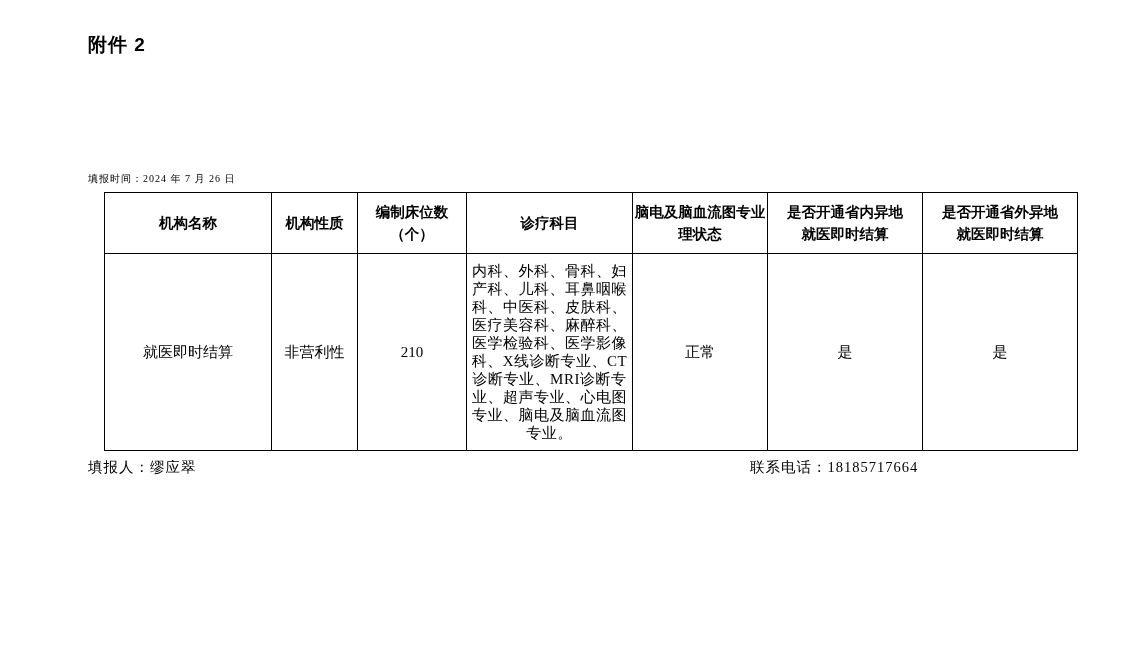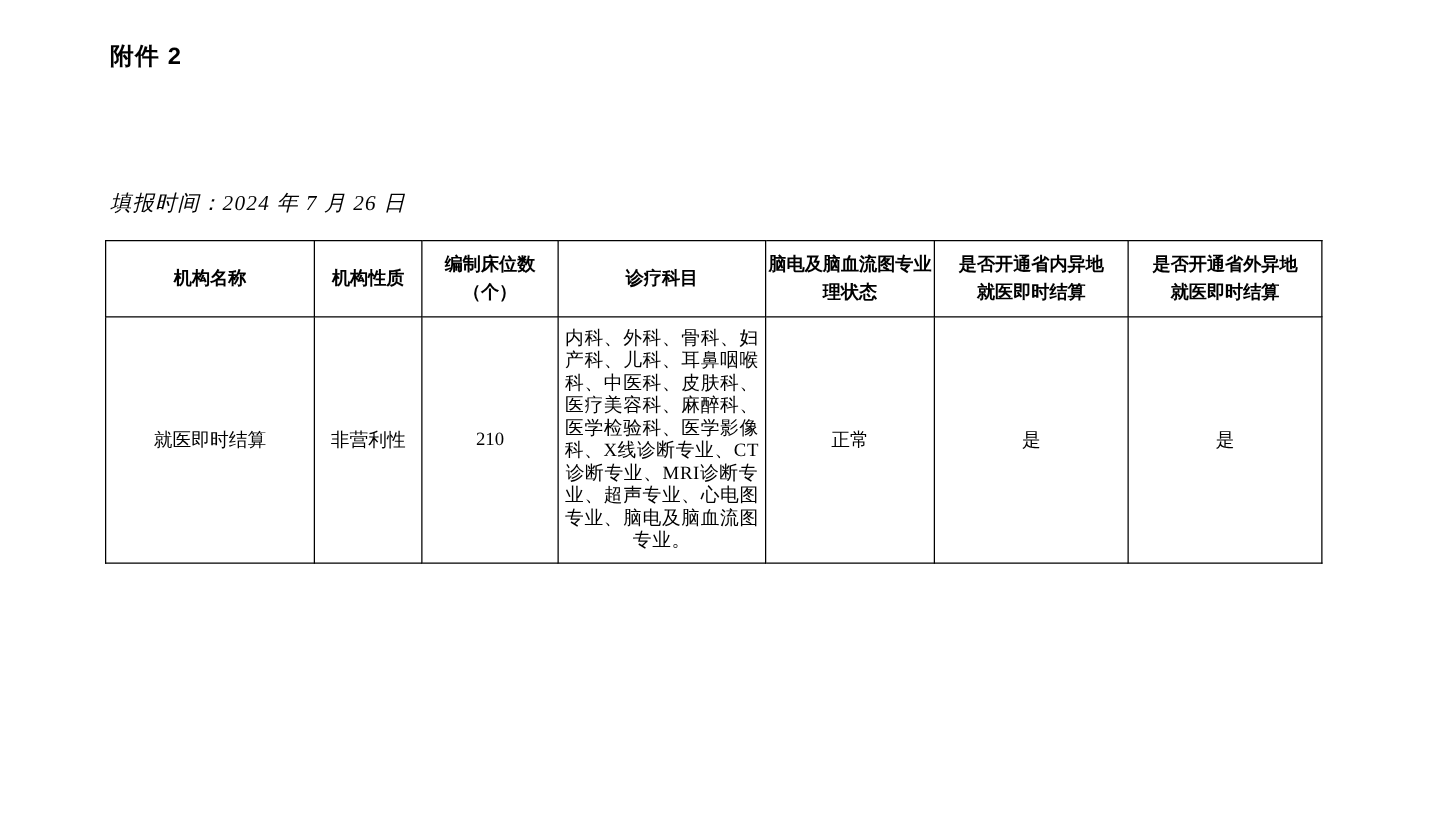--- a/index.html
+++ b/index.html
@@ -30,28 +30,27 @@
     text-align: center;
     font-family: "Liberation Serif", serif;
     font-weight: bold;
     font-size: 29px;
     letter-spacing: 1px;
     white-space: nowrap;
   }
   .report-time {
     position: absolute;
     left: 88px;
-    top: 151px;
-    font-size: 17px;
+    top: 172px;
+    font-size: 10px;
     letter-spacing: 1px;
-    font-style: italic;
   }
   table.main-table {
     position: absolute;
-    left: 84px;
+    left: 104px;
     top: 192px;
     width: 973px;
     border-collapse: collapse;
     table-layout: fixed;
   }
   table.main-table th,
   table.main-table td {
     border: 1px solid #000000;
     text-align: center;
     vertical-align: middle;
@@ -140,14 +139,18 @@
         <td>非营利性</td>
         <td>210</td>
         <td class="cell-departments">内科、外科、骨科、妇产科、儿科、耳鼻咽喉科、中医科、皮肤科、医疗美容科、麻醉科、医学检验科、医学影像科、X线诊断专业、CT诊断专业、MRI诊断专业、超声专业、心电图专业、脑电及脑血流图专业。</td>
         <td>正常</td>
         <td>是</td>
         <td>是</td>
       </tr>
     </tbody>
   </table>
 
+  <div class="footer-line">
+    <span class="reporter">填报人：缪应翠</span>
+    <span class="contact">联系电话：18185717664</span>
+  </div>
 
 </div>
 
 </body></html>

